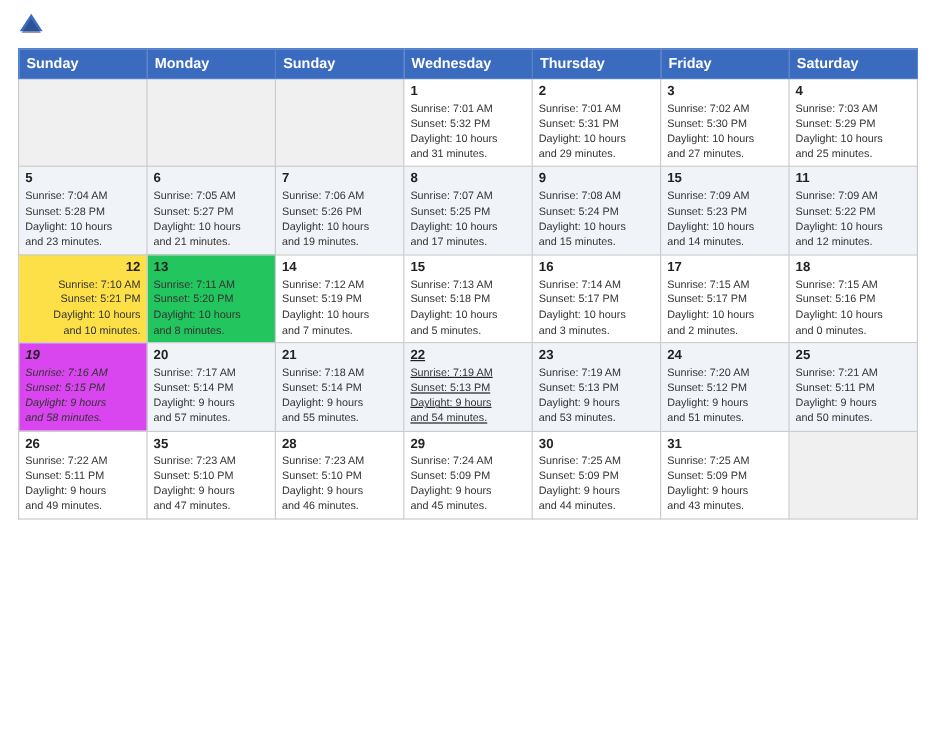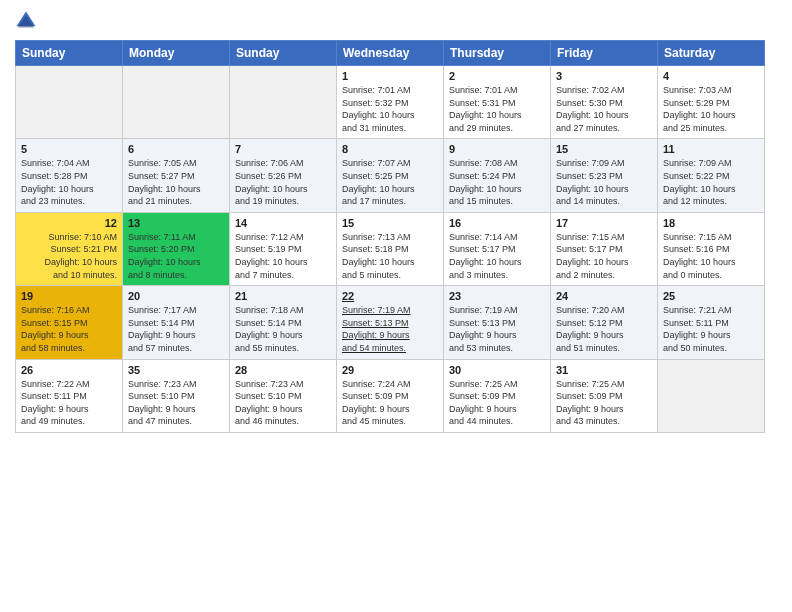--- a/index.html
+++ b/index.html
@@ -207,21 +207,21 @@
           <td style="background: rgb(255, 255, 255);">
             <span class="day-num">17</span>
             <div class="day-info">Sunrise: 7:15 AM<br>Sunset: 5:17 PM<br>Daylight: 10 hours<br>and 2 minutes.</div>
           </td>
           <td style="background: rgb(255, 255, 255);">
             <span class="day-num">18</span>
             <div class="day-info">Sunrise: 7:15 AM<br>Sunset: 5:16 PM<br>Daylight: 10 hours<br>and 0 minutes.</div>
           </td>
         </tr>
         <tr>
-          <td style="background: #eab308;">
+          <td style="background: #d946ef; font-style: italic;">
             <span class="day-num">19</span>
             <div class="day-info">Sunrise: 7:16 AM<br>Sunset: 5:15 PM<br>Daylight: 9 hours<br>and 58 minutes.</div>
           </td>
           <td style="background: rgb(240, 244, 248);">
             <span class="day-num">20</span>
             <div class="day-info">Sunrise: 7:17 AM<br>Sunset: 5:14 PM<br>Daylight: 9 hours<br>and 57 minutes.</div>
           </td>
           <td style="background: rgb(240, 244, 248);">
             <span class="day-num">21</span>
             <div class="day-info">Sunrise: 7:18 AM<br>Sunset: 5:14 PM<br>Daylight: 9 hours<br>and 55 minutes.</div>

